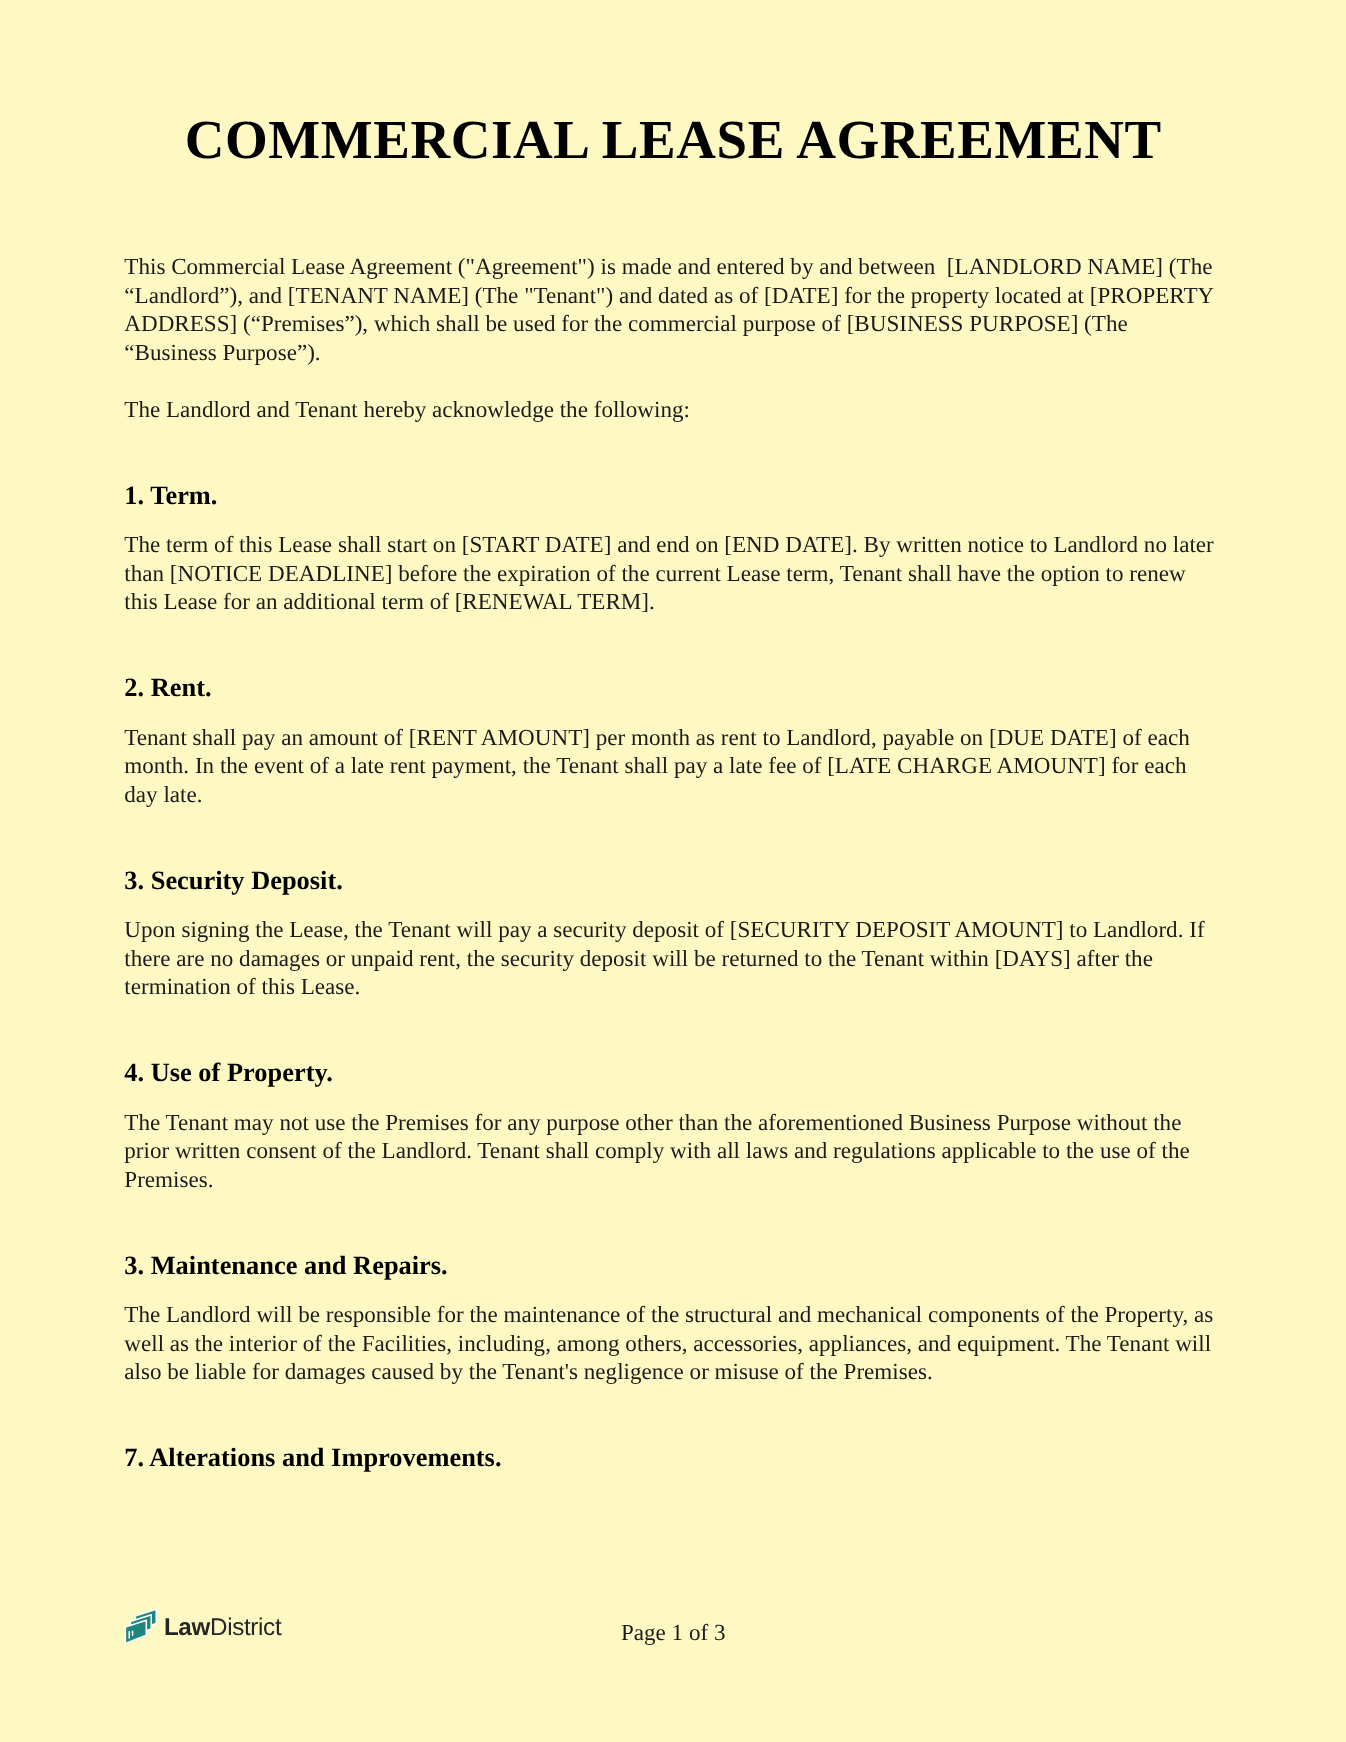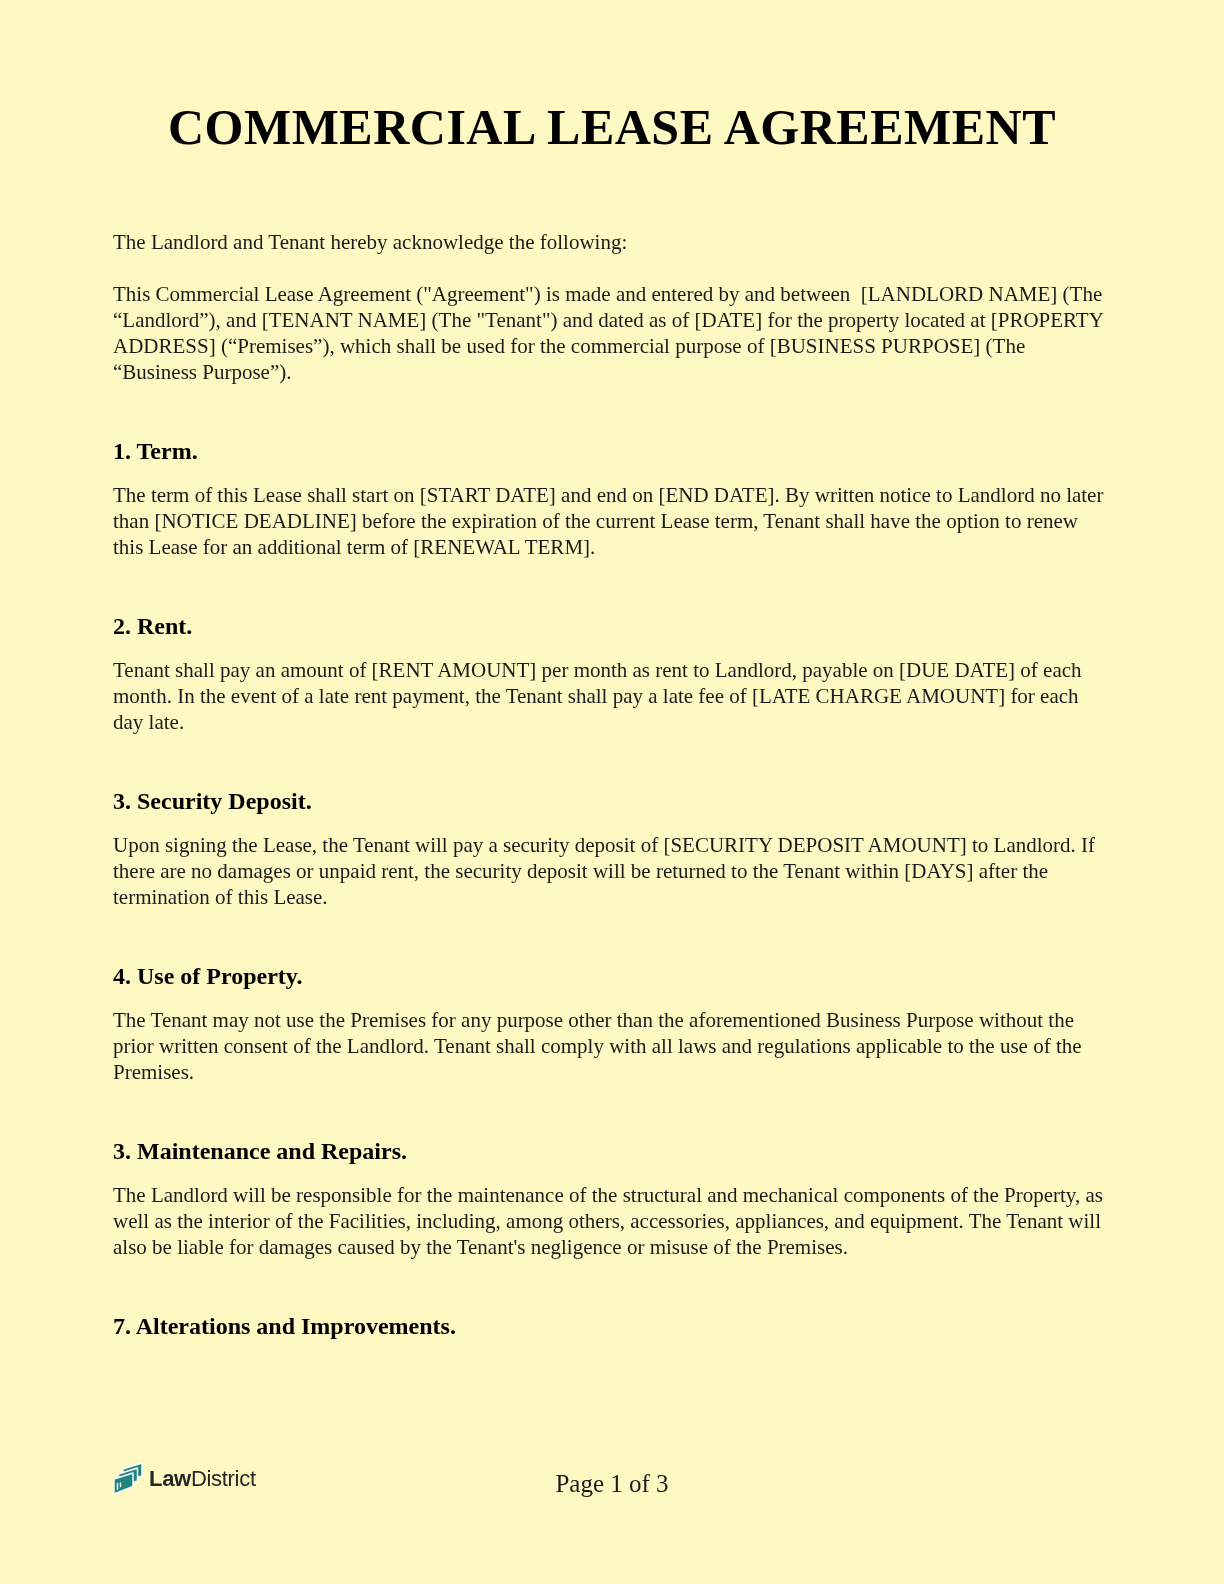--- a/index.html
+++ b/index.html
@@ -68,35 +68,35 @@
     letter-spacing: -0.3px;
   }
   .logo-word .law { font-weight: bold; }
   .logo-word .district { font-weight: normal; }
   .page-number {
     position: absolute;
     left: 0;
     right: 0;
     top: 11px;
     text-align: center;
-    font-size: 25px;
+    font-size: 21px;
     line-height: 26px;
     color: #1b1b1b;
   }
 </style>
 </head>
 <body>
 
 <div class="page">
   <div class="content">
 
     <h1 class="doc-title">COMMERCIAL LEASE AGREEMENT</h1>
 
+    <p class="para">This Commercial Lease Agreement ("Agreement") is made and entered by and between  [LANDLORD NAME] (The “Landlord”), and [TENANT NAME] (The "Tenant") and dated as of [DATE] for the property located at [PROPERTY ADDRESS] (“Premises”), which shall be used for the commercial purpose of [BUSINESS PURPOSE] (The “Business Purpose”).</p>
     <p class="para">The Landlord and Tenant hereby acknowledge the following:</p>
-    <p class="para">This Commercial Lease Agreement ("Agreement") is made and entered by and between  [LANDLORD NAME] (The “Landlord”), and [TENANT NAME] (The "Tenant") and dated as of [DATE] for the property located at [PROPERTY ADDRESS] (“Premises”), which shall be used for the commercial purpose of [BUSINESS PURPOSE] (The “Business Purpose”).</p>
 
     <h2 class="section-heading">1. Term.</h2>
     <p class="para">The term of this Lease shall start on [START DATE] and end on [END DATE]. By written notice to Landlord no later than [NOTICE DEADLINE] before the expiration of the current Lease term, Tenant shall have the option to renew this Lease for an additional term of [RENEWAL TERM].</p>
 
     <h2 class="section-heading">2. Rent.</h2>
     <p class="para">Tenant shall pay an amount of [RENT AMOUNT] per month as rent to Landlord, payable on [DUE DATE] of each month. In the event of a late rent payment, the Tenant shall pay a late fee of [LATE CHARGE AMOUNT] for each day late.</p>
 
     <h2 class="section-heading">3. Security Deposit.</h2>
     <p class="para">Upon signing the Lease, the Tenant will pay a security deposit of [SECURITY DEPOSIT AMOUNT] to Landlord. If there are no damages or unpaid rent, the security deposit will be returned to the Tenant within [DAYS] after the termination of this Lease.</p>
 

